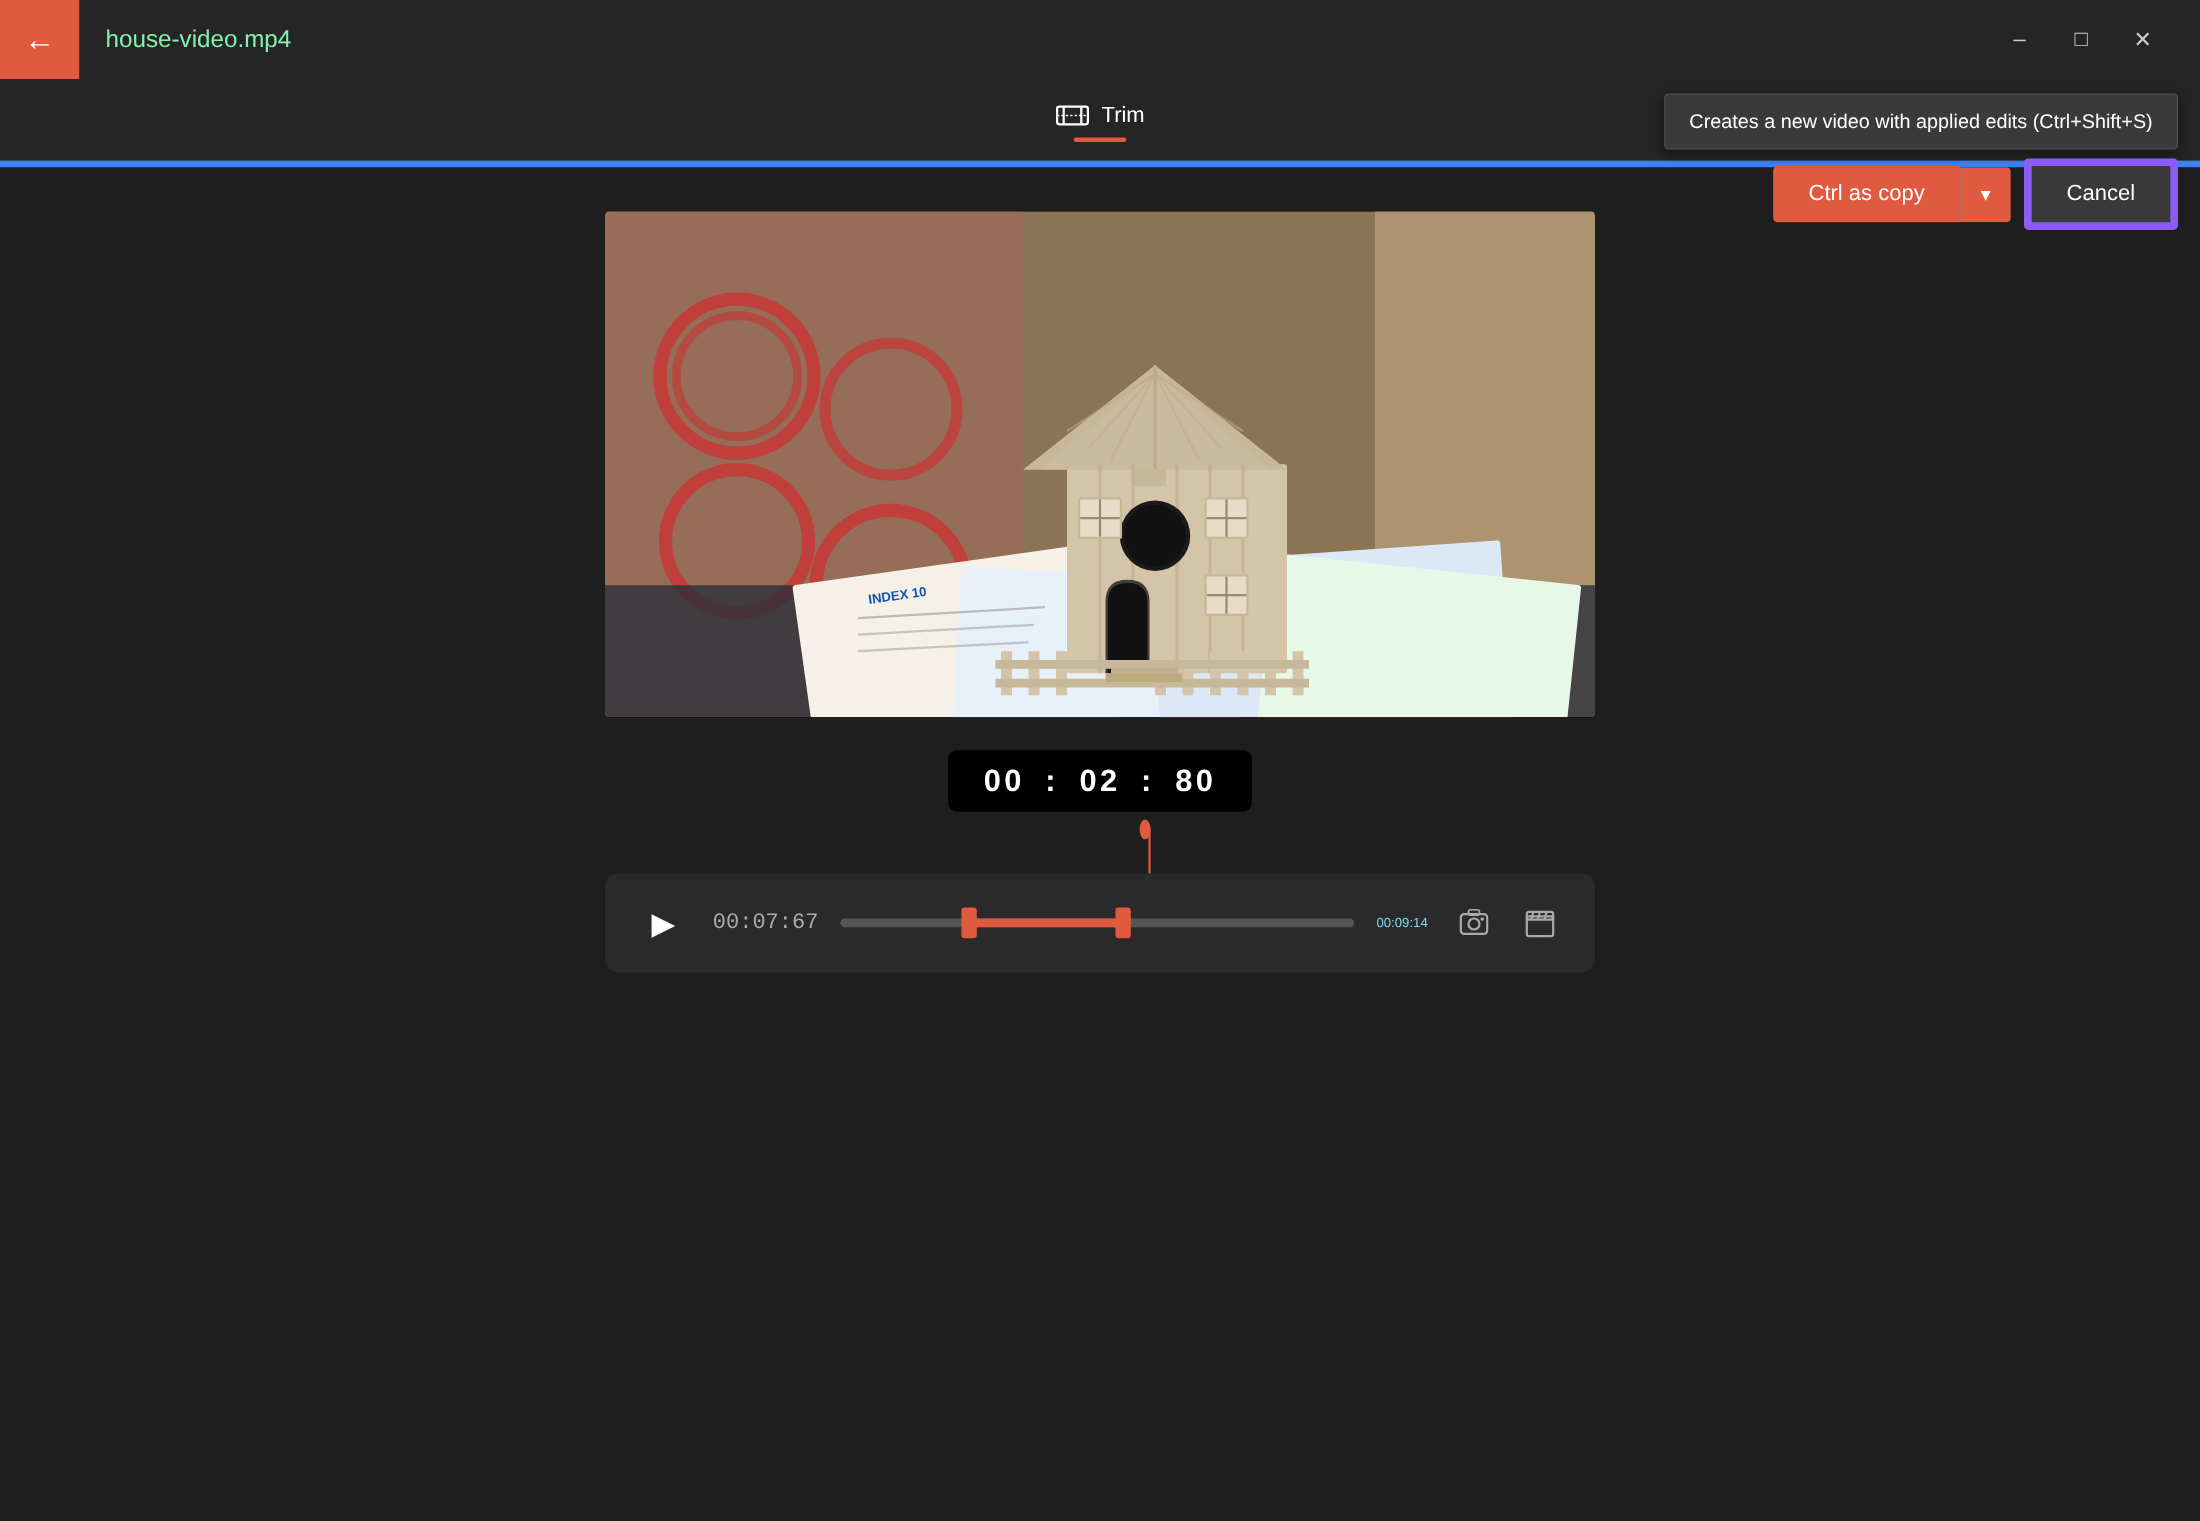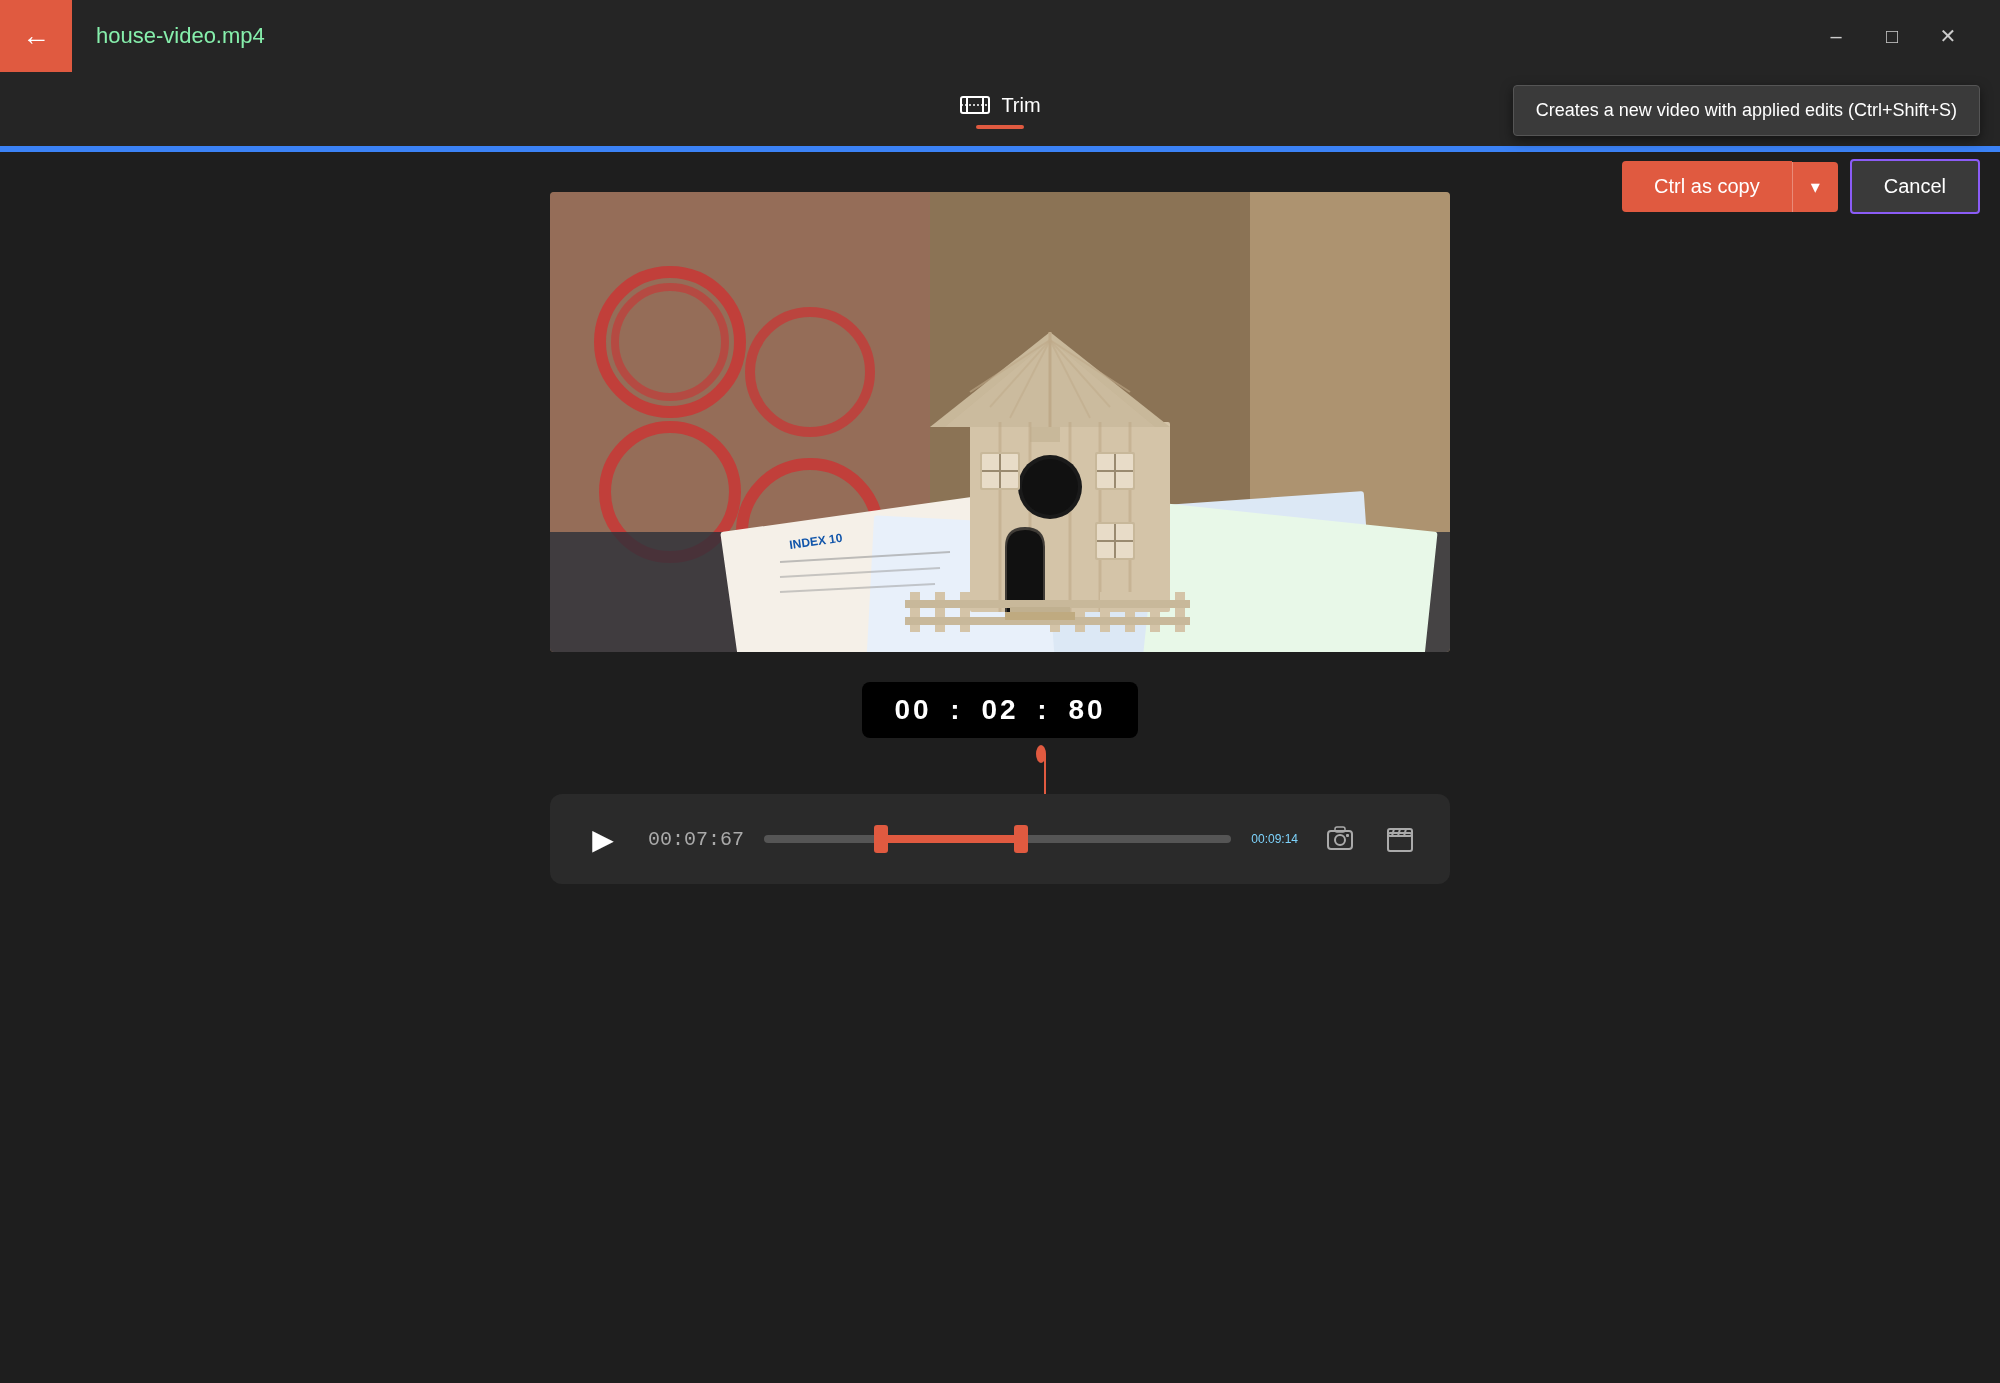--- a/index.html
+++ b/index.html
@@ -106,21 +106,21 @@
     }
 
     
     .action-area {
       position: absolute;
       right: 20px;
       top: 85px;
       display: flex;
       flex-direction: column;
       align-items: flex-end;
-      gap: 23px;
+      gap: 8px;
       z-index: 10;
     }
     .tooltip-box {
       background: #3a3a3a;
       border: 1px solid #555;
       color: #fff;
       font-size: 18px;
       padding: 14px 22px;
       border-radius: 4px;
       white-space: nowrap;
@@ -146,21 +146,21 @@
       border: none;
       border-left: 1px solid rgba(255,255,255,0.3);
       color: #fff;
       font-size: 18px;
       padding: 14px 18px;
       cursor: pointer;
       border-radius: 0 4px 4px 0;
     }
     .cancel-btn {
       background: #3a3a3a;
-      border: 2px solid #8b5cf6;
+      border: 7px solid #8b5cf6;
       color: #fff;
       font-size: 20px;
       padding: 14px 32px;
       cursor: pointer;
       border-radius: 4px;
       margin-left: 12px;
       font-weight: 500;
     }
 
     

